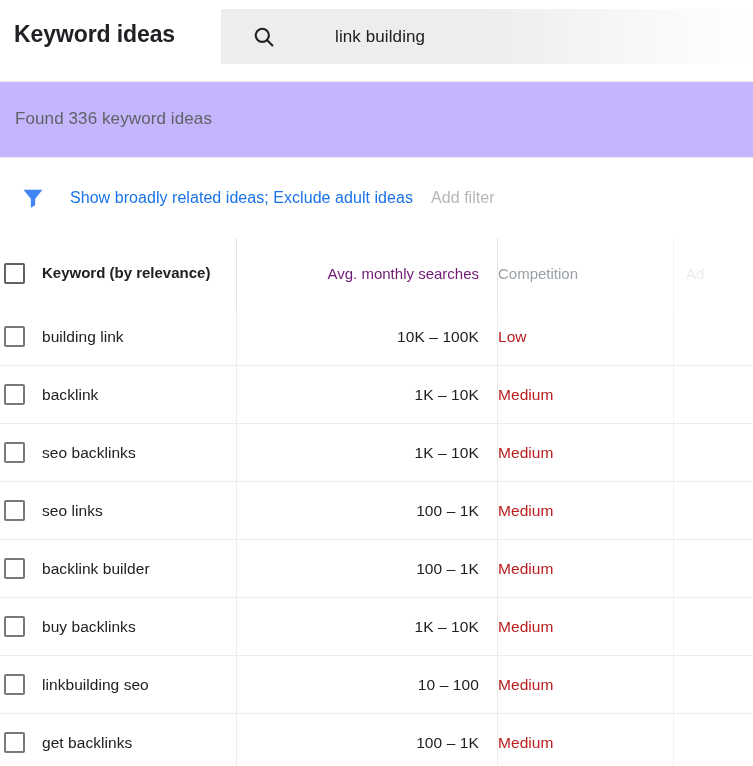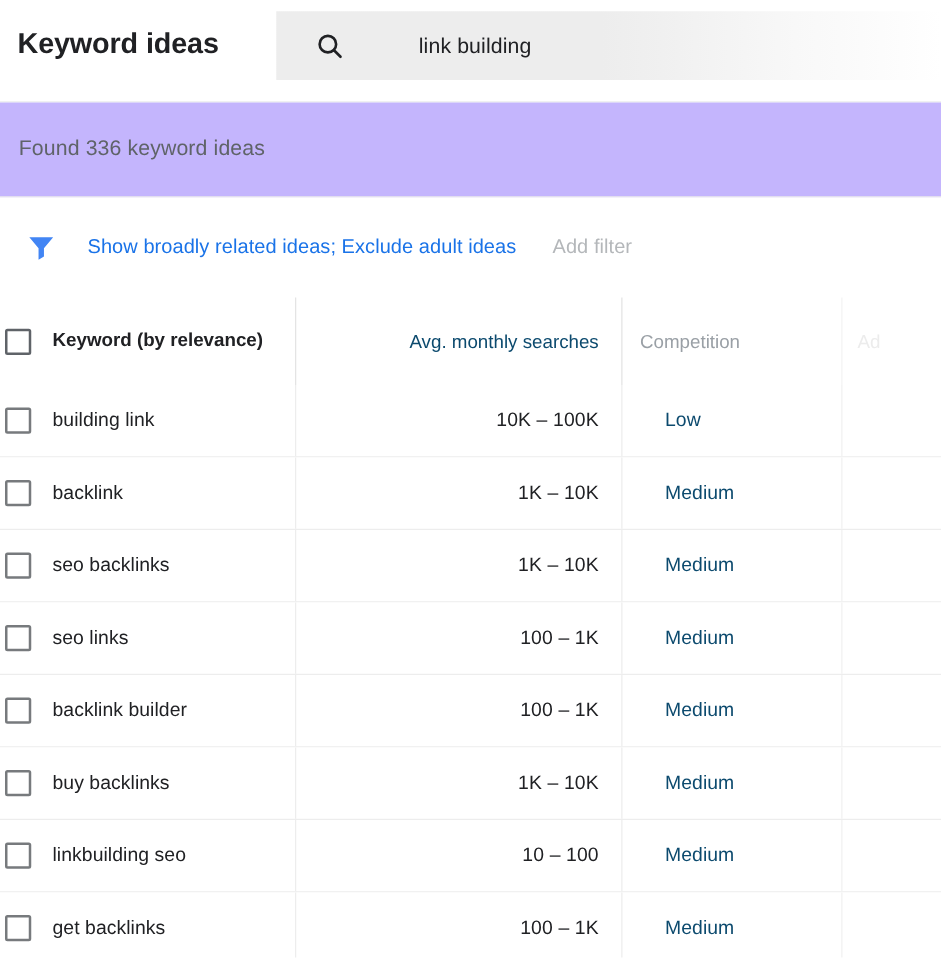--- a/index.html
+++ b/index.html
@@ -107,21 +107,21 @@
     flex: 0 0 auto;
   }
   .filter-chips {
     margin-left: 24px;
     font-size: 16px;
     color: #1a73e8;
     white-space: nowrap;
     letter-spacing: 0.05px;
   }
   .add-filter {
-    margin-left: 29px;
+    margin-left: 18px;
     font-size: 16px;
     color: #b4b7ba;
     white-space: nowrap;
     letter-spacing: 0.05px;
   }
 
   
   .table {
     position: relative;
     width: 753px;
@@ -156,21 +156,21 @@
   .cell {
     box-sizing: border-box;
     height: 100%;
     display: flex;
     align-items: center;
     position: relative;
   }
   .c-key   { width: 236px; flex: 0 0 236px; padding-left: 4px; }
   .c-vol   { width: 261px; flex: 0 0 261px; justify-content: flex-end;
              padding-right: 18px; border-left: 1px solid #ededed; }
-  .c-comp  { width: 176px; flex: 0 0 176px; padding-left: 14px;
+  .c-comp  { width: 176px; flex: 0 0 176px; 
              border-left: 1px solid #ededed; }
   .c-ad    { width: 80px;  flex: 0 0 80px;  padding-left: 12px;
              border-left: 1px solid #f1f1f1; overflow: hidden; }
 
   .head-row .c-vol,
   .head-row .c-comp { border-left: 1px solid #e4e4e4; }
   .head-row .c-ad   { border-left: 1px solid #f3f3f3; }
 
   .checkbox {
     width: 21px;
@@ -186,21 +186,21 @@
 
   .th-key {
     font-size: 15px;
     font-weight: 700;
     color: #202124;
     line-height: 1.28;
     letter-spacing: 0px;
   }
   .th-vol {
     font-size: 15px;
-    color: #0c4a6e;
+    color: #701a75;
     white-space: nowrap;
   }
   .th-comp {
     font-size: 15px;
     color: #9aa0a6;
     white-space: nowrap;
   }
   .th-ad {
     font-size: 15px;
     color: #ececec;
@@ -214,24 +214,23 @@
     letter-spacing: 0.05px;
   }
   .td-vol {
     font-size: 15.5px;
     color: #202124;
     white-space: nowrap;
     letter-spacing: 0.1px;
   }
   .td-comp {
     font-size: 15.5px;
-    color: #0c4a6e;
+    color: #b91c1c;
     white-space: nowrap;
     letter-spacing: 0.05px;
-    margin-left: 20px;
   }
 </style>
 </head>
 <body>
 
 <div id="app">
 
   <div class="topbar">
     <div class="page-title">Keyword ideas</div>
 

